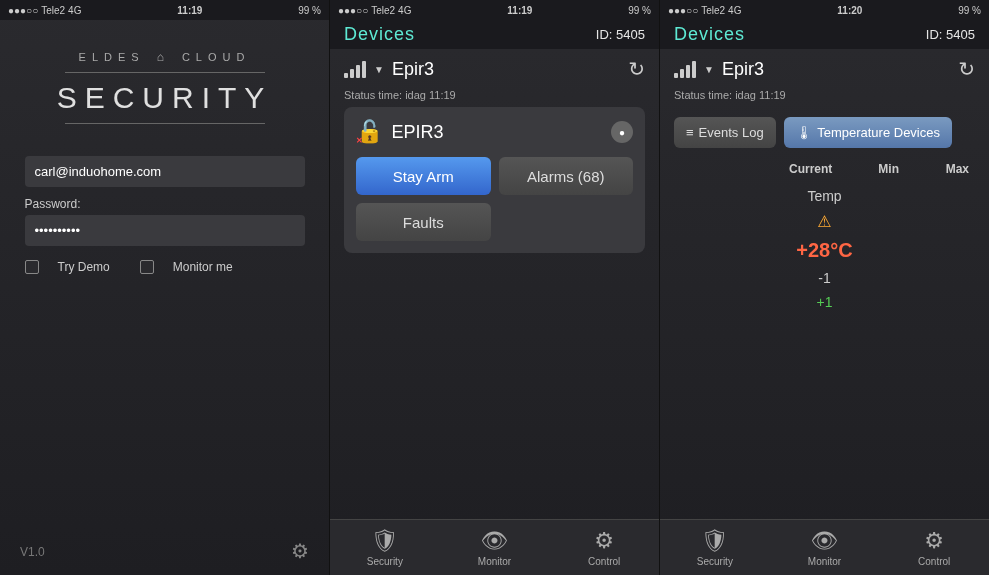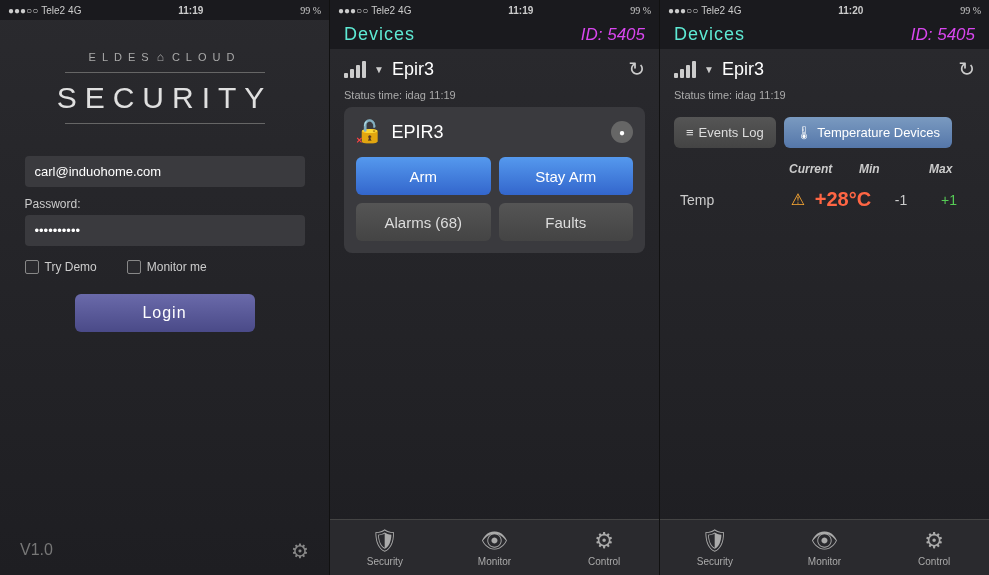--- a/index.html
+++ b/index.html
@@ -32,34 +32,34 @@
       display: flex;
       align-items: center;
       justify-content: space-between;
       padding: 0 8px;
       font-size: 10px;
       color: #ccc;
     }
 
     .status-bar-left { display: flex; align-items: center; gap: 3px; }
     .status-bar-center { font-weight: 600; }
-    .status-bar-right { display: flex; align-items: center; gap: 3px; font-family: Liberation Serif, serif; }
+    .status-bar-right { display: flex; align-items: center; gap: 3px; }
 
     .logo-area {
       margin-top: 30px;
       text-align: center;
     }
     .logo-eldes {
       font-size: 11px;
       letter-spacing: 6px;
       color: #aaa;
       display: flex;
       align-items: center;
       justify-content: center;
-      gap: 2px;
+      gap: 12px;
     }
     .logo-eldes .house-icon {
       font-size: 12px;
     }
     .logo-security {
       font-size: 30px;
       letter-spacing: 8px;
       color: #e0e0e0;
       font-weight: 200;
       margin-top: 4px;
@@ -95,21 +95,21 @@
     .checkboxes-row {
       width: 280px;
       display: flex;
       align-items: center;
       gap: 30px;
       margin-top: 4px;
     }
     .checkbox-item {
       display: flex;
       align-items: center;
-      gap: 6px;
+      gap: 19px;
       font-size: 12px;
       color: #ccc;
     }
     .checkbox-box {
       width: 14px;
       height: 14px;
       border: 1px solid #888;
       background: #2a2a2e;
       border-radius: 2px;
     }
@@ -127,21 +127,21 @@
       cursor: pointer;
       display: block;
       margin-left: auto;
       margin-right: auto;
     }
 
     .version-text {
       position: absolute;
       bottom: 16px;
       left: 20px;
-      font-size: 16px;
+      font-size: 12px;
       color: #777;
     }
     .gear-bottom {
       position: absolute;
       bottom: 12px;
       right: 20px;
       font-size: 20px;
       color: #888;
     }
 
@@ -163,23 +163,22 @@
       padding: 4px 14px 4px 14px;
       background: #1a1a1e;
     }
     .device-header-left {
       font-size: 18px;
       color: #5eead4;
       font-weight: 300;
       letter-spacing: 1px;
     }
     .device-header-right {
-      font-size: 17px;
-      color: #d946ef;
-      font-style: italic;
+      font-size: 13px;
+      color: #e5e5e5;
     }
 
     .signal-name-row {
       display: flex;
       align-items: center;
       padding: 8px 14px;
       gap: 8px;
     }
     .signal-bars {
       display: flex;
@@ -334,29 +333,29 @@
       display: flex;
       justify-content: flex-end;
       padding: 4px 20px;
       gap: 30px;
     }
     .temp-col-header {
       font-size: 12px;
       color: #ccc;
       font-weight: 600;
       width: 40px;
-      text-align: left;
-      font-style: italic;
+      text-align: right;
     }
 
     .temp-row {
       display: flex;
       align-items: center;
       padding: 8px 20px;
       gap: 8px;
+      flex-direction: column;
     }
     .temp-row-label {
       font-size: 14px;
       color: #ccc;
       flex: 1;
     }
     .temp-warning {
       font-size: 16px;
       color: #ffaa33;
     }
@@ -422,21 +421,20 @@
     <div class="checkbox-item">
       <div class="checkbox-box"></div>
       <span>Try Demo</span>
     </div>
     <div class="checkbox-item">
       <div class="checkbox-box"></div>
       <span>Monitor me</span>
     </div>
   </div>
 
-  <button class="login-btn">Login</button>
 
   <div class="version-text">V1.0</div>
   <div class="gear-bottom">⚙</div>
 </div>
 
 <div class="panel-device">
   <div class="status-bar">
     <div class="status-bar-left">
       <span>●●●○○</span>
       <span>Tele2</span>
@@ -467,21 +465,20 @@
   <div class="device-card">
     <div class="device-card-header">
       <span style="font-size:22px; color:#ddd; position:relative;">
         🔓
         <span style="position:absolute; bottom:0; left:0; font-size:8px; color:#ff4444; font-weight:bold;">✕</span>
       </span>
       <span class="device-card-name">EPIR3</span>
       <div class="circle-btn">●</div>
     </div>
     <div class="action-grid">
-      <button class="action-btn action-btn-blue">Arm</button>
       <button class="action-btn action-btn-blue">Stay Arm</button>
       <button class="action-btn action-btn-gray">Alarms (68)</button>
       <button class="action-btn action-btn-gray">Faults</button>
     </div>
   </div>
 
   <div class="bottom-nav">
     <div class="nav-item">
       <span class="nav-item-icon">🛡</span>
       <span class="nav-item-label">Security</span>

